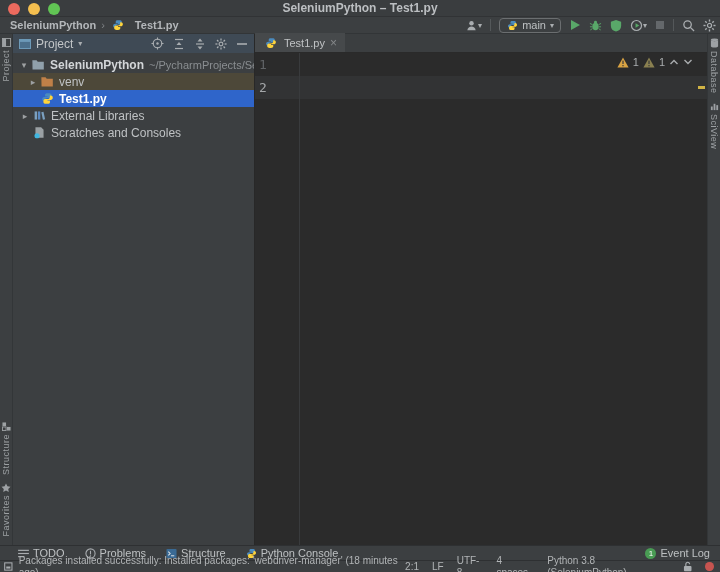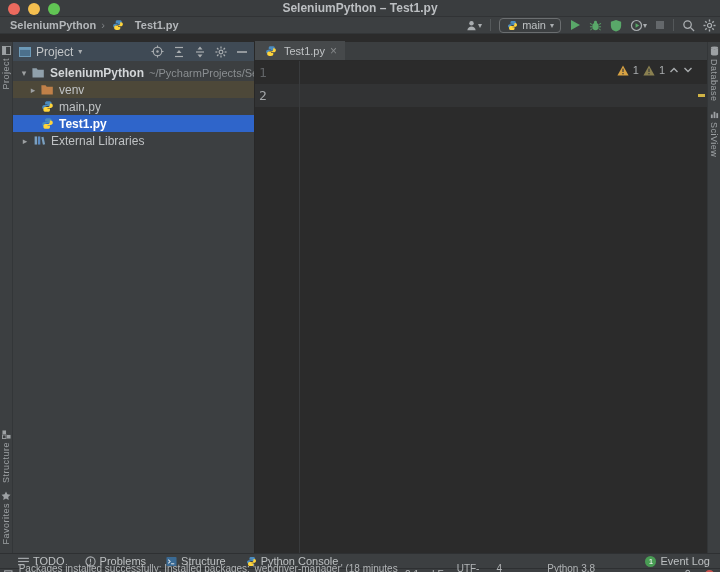--- a/index.html
+++ b/index.html
@@ -24,21 +24,21 @@
   .crumbs { display:flex; align-items:center; gap:5px; font-size:11px; color:#b4b7ba; font-weight:bold; }
   .crumb-sep { color:#7e8285; font-weight:normal; }
   .nav-right { margin-left:auto; display:flex; align-items:center; gap:8px; }
   .vsep { width:1px; height:12px; background:#54585a; }
   .run-pill { display:flex; align-items:center; gap:4px; border:1px solid #6b6e70;
               border-radius:4px; padding:1px 6px; font-size:11px; color:#bdc0c2; height:15px; }
   .caret { font-size:8px; color:#a9adb0; }
   .icon-btn { display:flex; align-items:center; }
 
   
-  .workspace { flex:none; height:511px; display:flex;margin-top:8px; }
+  .workspace { flex:none; height:511px; display:flex; }
   .stripe { width:13px; background:#3c3f41; flex:none; display:flex;
             flex-direction:column; align-items:center; }
   .stripe.left { border-right:1px solid #333638; }
   .stripe.right { border-left:1px solid #333638; }
   .stripe-item { display:flex; flex-direction:column; align-items:center; gap:3px; padding:4px 0; }
   .vlabel { font-size:9px; color:#9da1a4; writing-mode:vertical-rl; letter-spacing:.5px; }
   .stripe.left .vlabel { transform:rotate(180deg); }
   .stripe-bottom { margin-top:auto; padding-bottom:4px; display:flex; flex-direction:column; }
 
   .center { flex:1; display:flex; flex-direction:column; min-width:0; }
@@ -321,50 +321,50 @@
           </div>
           <div class="trow excluded" style="padding-left:14px">
             <span class="chev">▸</span>
             <span class="ticon">
                 <svg width="14" height="13" viewBox="0 0 16 15">
                   <path d="M1.5 2.5h4.8l1.4 1.8h7v9h-13z" fill="#c08048"></path>
                 </svg>
               </span>
             <span>venv</span>
           </div>
-          <div class="trow" style="padding-left:14px">
-            <span class="chev"></span>
-            <span class="ticon">
-                <svg width="13" height="13" viewBox="0 0 16 16">
-                  <path d="M8 1.5c-1.9 0-3 .7-3 1.9V5.5h3v.7H4.2C2.7 6.2 1.5 7.3 1.5 8.9s1 2.7 2.6 2.7h1V10c0-1.5 1.2-2.6 2.7-2.6h3c1.2 0 2.2-1 2.2-2.3V3.4c0-1.2-1.6-1.9-3-1.9z" fill="#4b8bbe"></path>
-                  <path d="M8 14.5c1.9 0 3-.7 3-1.9V10.5H8v-.7h3.8c1.5 0 2.7-1.1 2.7-2.7s-1-2.7-2.6-2.7h-1V6c0 1.5-1.2 2.6-2.7 2.6h-3C4 8.6 3 9.6 3 10.9v1.7c0 1.2 1.6 1.9 3 1.9z" fill="#ffd43b"></path>
-                </svg>
-              </span>
-            <span>main.py</span>
-          </div>
           <div class="trow selected" style="padding-left:14px">
             <span class="chev"></span>
             <span class="ticon">
                 <svg width="13" height="13" viewBox="0 0 16 16">
                   <path d="M8 1.5c-1.9 0-3 .7-3 1.9V5.5h3v.7H4.2C2.7 6.2 1.5 7.3 1.5 8.9s1 2.7 2.6 2.7h1V10c0-1.5 1.2-2.6 2.7-2.6h3c1.2 0 2.2-1 2.2-2.3V3.4c0-1.2-1.6-1.9-3-1.9z" fill="#4b8bbe"></path>
                   <path d="M8 14.5c1.9 0 3-.7 3-1.9V10.5H8v-.7h3.8c1.5 0 2.7-1.1 2.7-2.7s-1-2.7-2.6-2.7h-1V6c0 1.5-1.2 2.6-2.7 2.6h-3C4 8.6 3 9.6 3 10.9v1.7c0 1.2 1.6 1.9 3 1.9z" fill="#ffd43b"></path>
                 </svg>
               </span>
             <span class="sel-label">Test1.py</span>
           </div>
           <div class="trow" style="padding-left:6px">
             <span class="chev">▸</span>
             <span class="ticon">
                 <svg width="13" height="13" viewBox="0 0 16 16">
                   <rect x="2" y="3" width="3" height="10" fill="#7ba0c0"></rect>
                   <rect x="6" y="3" width="3" height="10" fill="#5a8ac2"></rect>
                   <path d="M10.2 3.9l2.7-.6 2 9.2-2.7.6z" fill="#7ba0c0"></path>
                 </svg>
               </span>
             <span>External Libraries</span>
+          </div>
+          <div class="trow" style="padding-left:6px">
+            <span class="chev"></span>
+            <span class="ticon">
+                <svg width="13" height="13" viewBox="0 0 16 16">
+                  <path d="M3 1.5h7l3 3v10H3z" fill="#9aa0a3"></path>
+                  <circle cx="5" cy="12" r="3.2" fill="#40b6e0"></circle>
+                </svg>
+              </span>
+            <span>Scratches and Consoles</span>
           </div>
         </div>
 
         <div class="editor">
           <div class="gutter-line"></div>
           <div class="eline">
             <span class="lnum">1</span>
             <span class="code"></span>
           </div>
           <div class="eline current">

